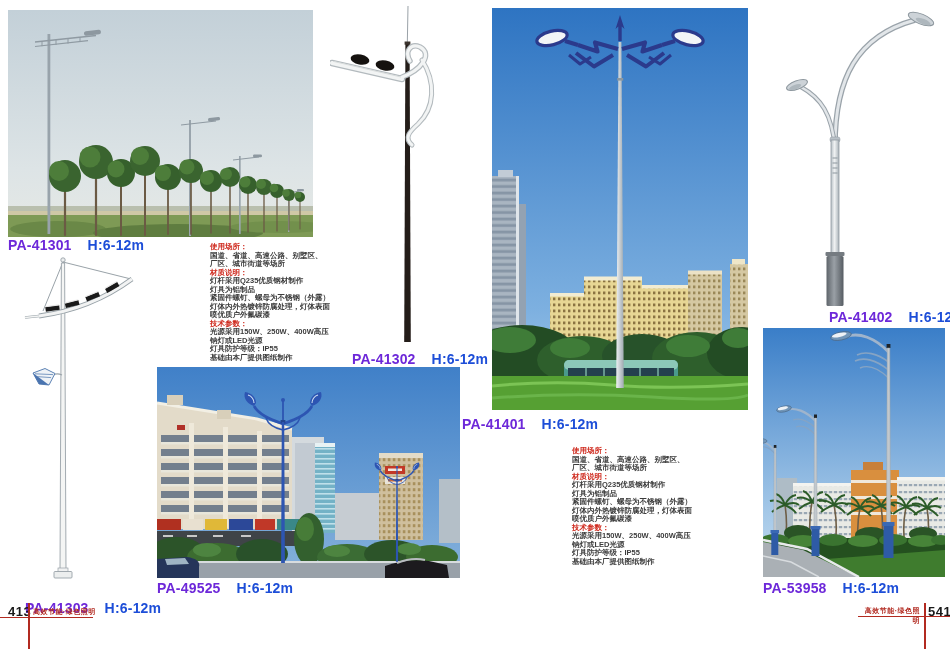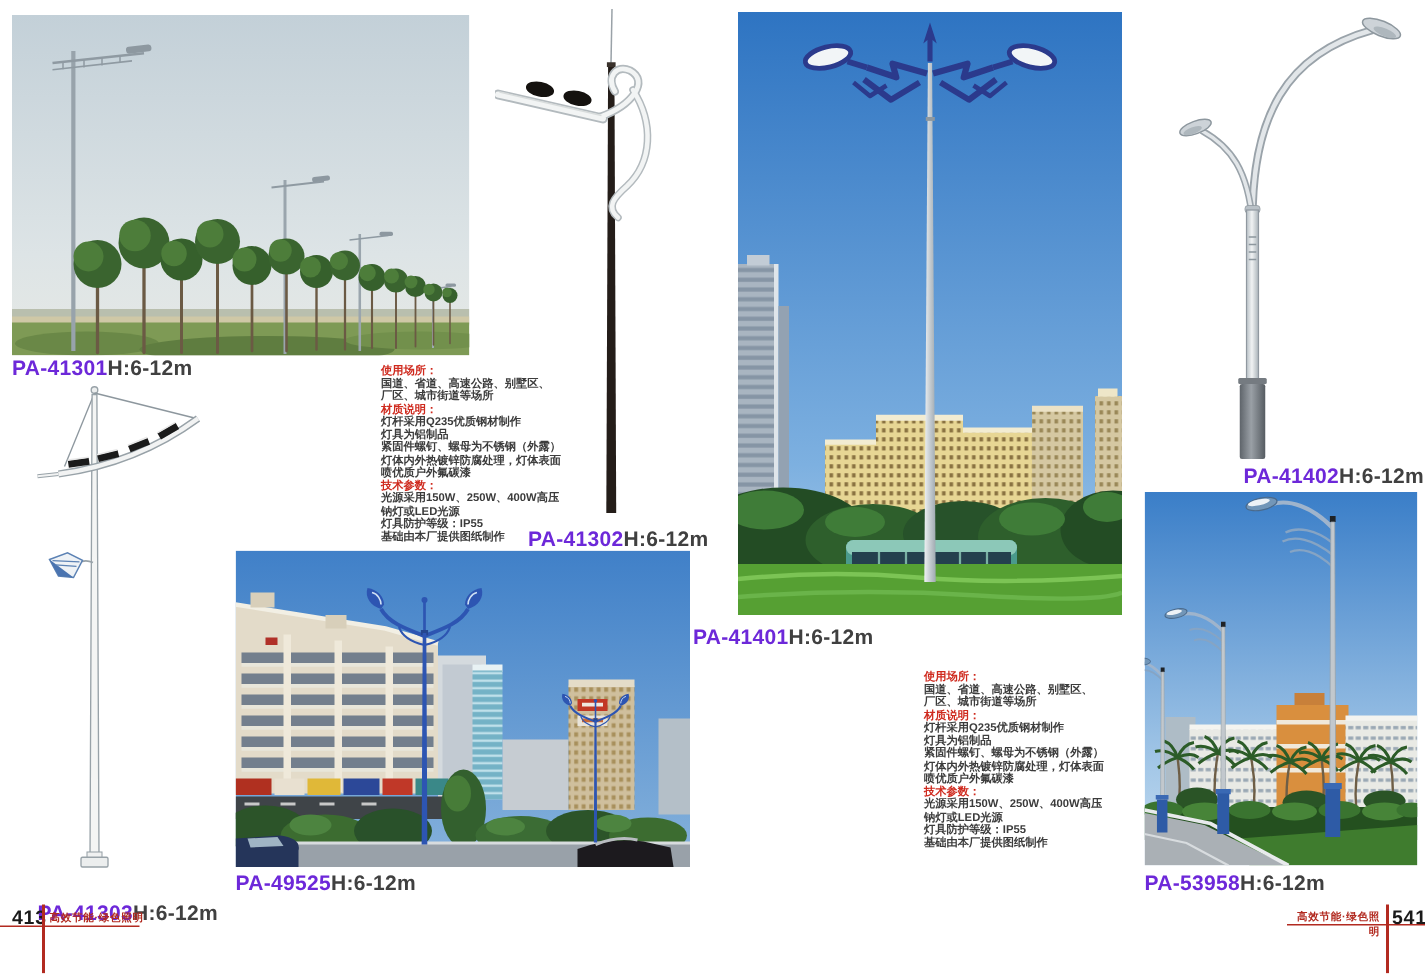--- a/index.html
+++ b/index.html
@@ -2,23 +2,23 @@
 <html><head>
 <meta charset="utf-8">
 <style>
   html,body{margin:0;padding:0;background:#ffffff;}
   .sheet{position:relative;width:950px;height:649px;background:#ffffff;overflow:hidden;
          font-family:"Liberation Sans","DejaVu Sans",sans-serif;}
   .photo{position:absolute;overflow:hidden;}
   .photo svg{display:block;}
   .plabel{position:absolute;white-space:nowrap;font-size:14px;letter-spacing:0.2px;}
   .plabel .code{color:#6d28d9;font-weight:bold;}
-  .plabel .size{color:#404040;font-weight:600;margin-left:0;}
+  .plabel .size{color:#1d4ed8;font-weight:600;margin-left:16px;}
   .spec{position:absolute;width:140px;}
-  .spec div{white-space:nowrap;margin-left:44px;}
+  .spec div{white-space:nowrap;}
   .spec-h{color:#cf2a1e;font-weight:bold;font-size:7.5px;line-height:8.5px;}
   .spec-t{color:#3c3c3c;font-size:7.5px;line-height:8.5px;font-weight:bold;}
   .pnum{position:absolute;font-size:13px;font-weight:bold;color:#1a1a1a;letter-spacing:0.5px;}
   .slogan{position:absolute;font-size:7px;font-weight:bold;color:#b22a20;letter-spacing:0.5px;}
   .redline-v{position:absolute;width:1.5px;background:#b22a20;}
   .redline-h{position:absolute;height:1.2px;background:#b22a20;}
 </style>
 </head>
 <body>
 

